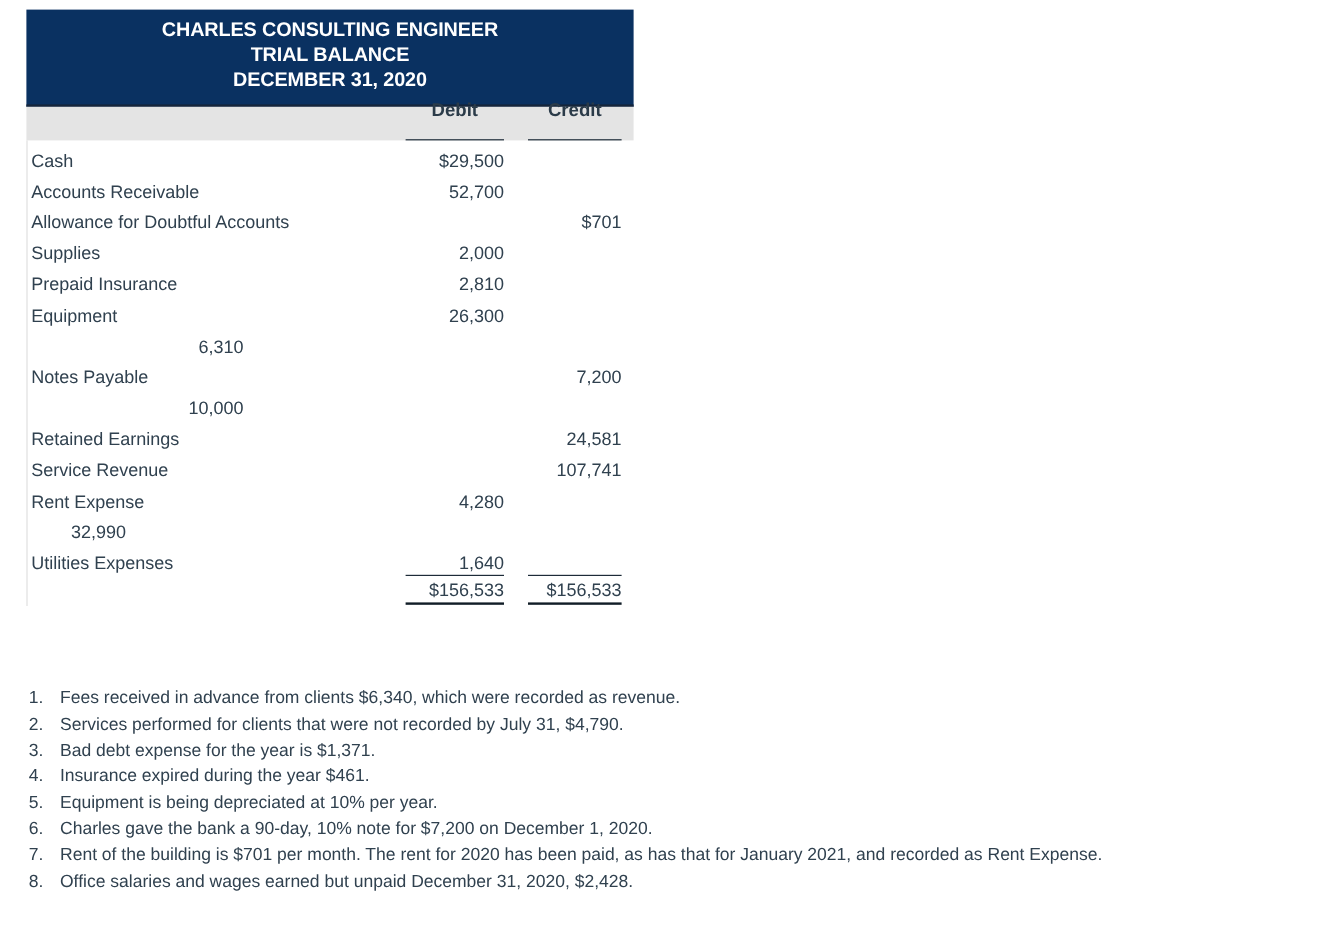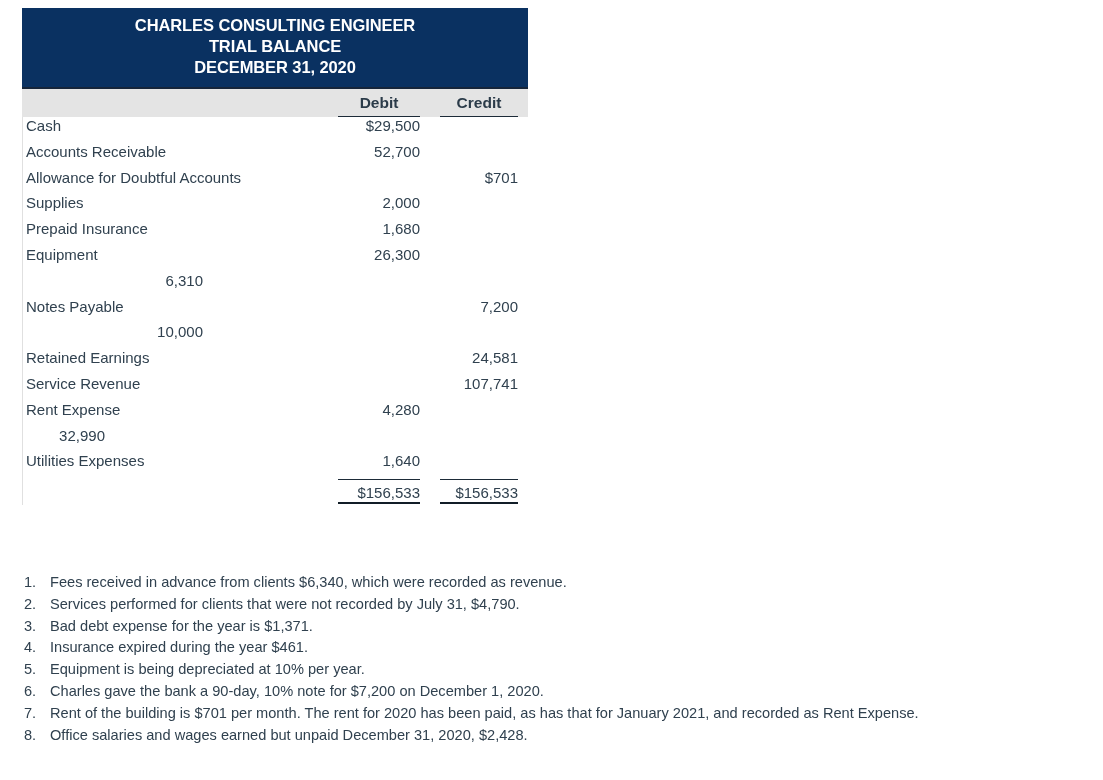--- a/index.html
+++ b/index.html
@@ -46,33 +46,33 @@
     align-items: flex-end;
     height: 28px;
     padding-top: 2px;
   }
   .tb-colhead .ch-spacer { flex: 1 1 auto; }
   .tb-colhead .ch-cell {
     font-weight: bold;
     font-size: 15.5px;
     text-align: center;
     color: #2b3b49;
-    padding-bottom: 4px;
+    padding-bottom: 14px;
     border-bottom: 1.6px solid #1d2b38;
   }
   .ch-debit  { width: 82px; margin-right: 20px; }
   .ch-credit { width: 78px; margin-right: 10px; }
 
   .tb-body {
     border-left: 1px solid #e0e0e0;
   }
 
   .tb-row {
     display: flex;
-    align-items: flex-start;
+    align-items: flex-end;
     height: 25.8px;
     font-size: 15px;
   }
   .tb-row .r-label {
     flex: 1 1 auto;
     padding-left: 3px;
     white-space: nowrap;
   }
   .tb-row .r-debit {
     width: 82px;
@@ -167,21 +167,21 @@
     </div>
 
     <div class="tb-row">
       <span class="r-label">Supplies</span>
       <span class="r-debit">2,000</span>
       <span class="r-credit"></span>
     </div>
 
     <div class="tb-row">
       <span class="r-label">Prepaid Insurance</span>
-      <span class="r-debit">1,680</span>
+      <span class="r-debit">2,810</span>
       <span class="r-credit"></span>
     </div>
 
     <div class="tb-row">
       <span class="r-label">Equipment</span>
       <span class="r-debit">26,300</span>
       <span class="r-credit"></span>
     </div>
 
     <div class="tb-row">

